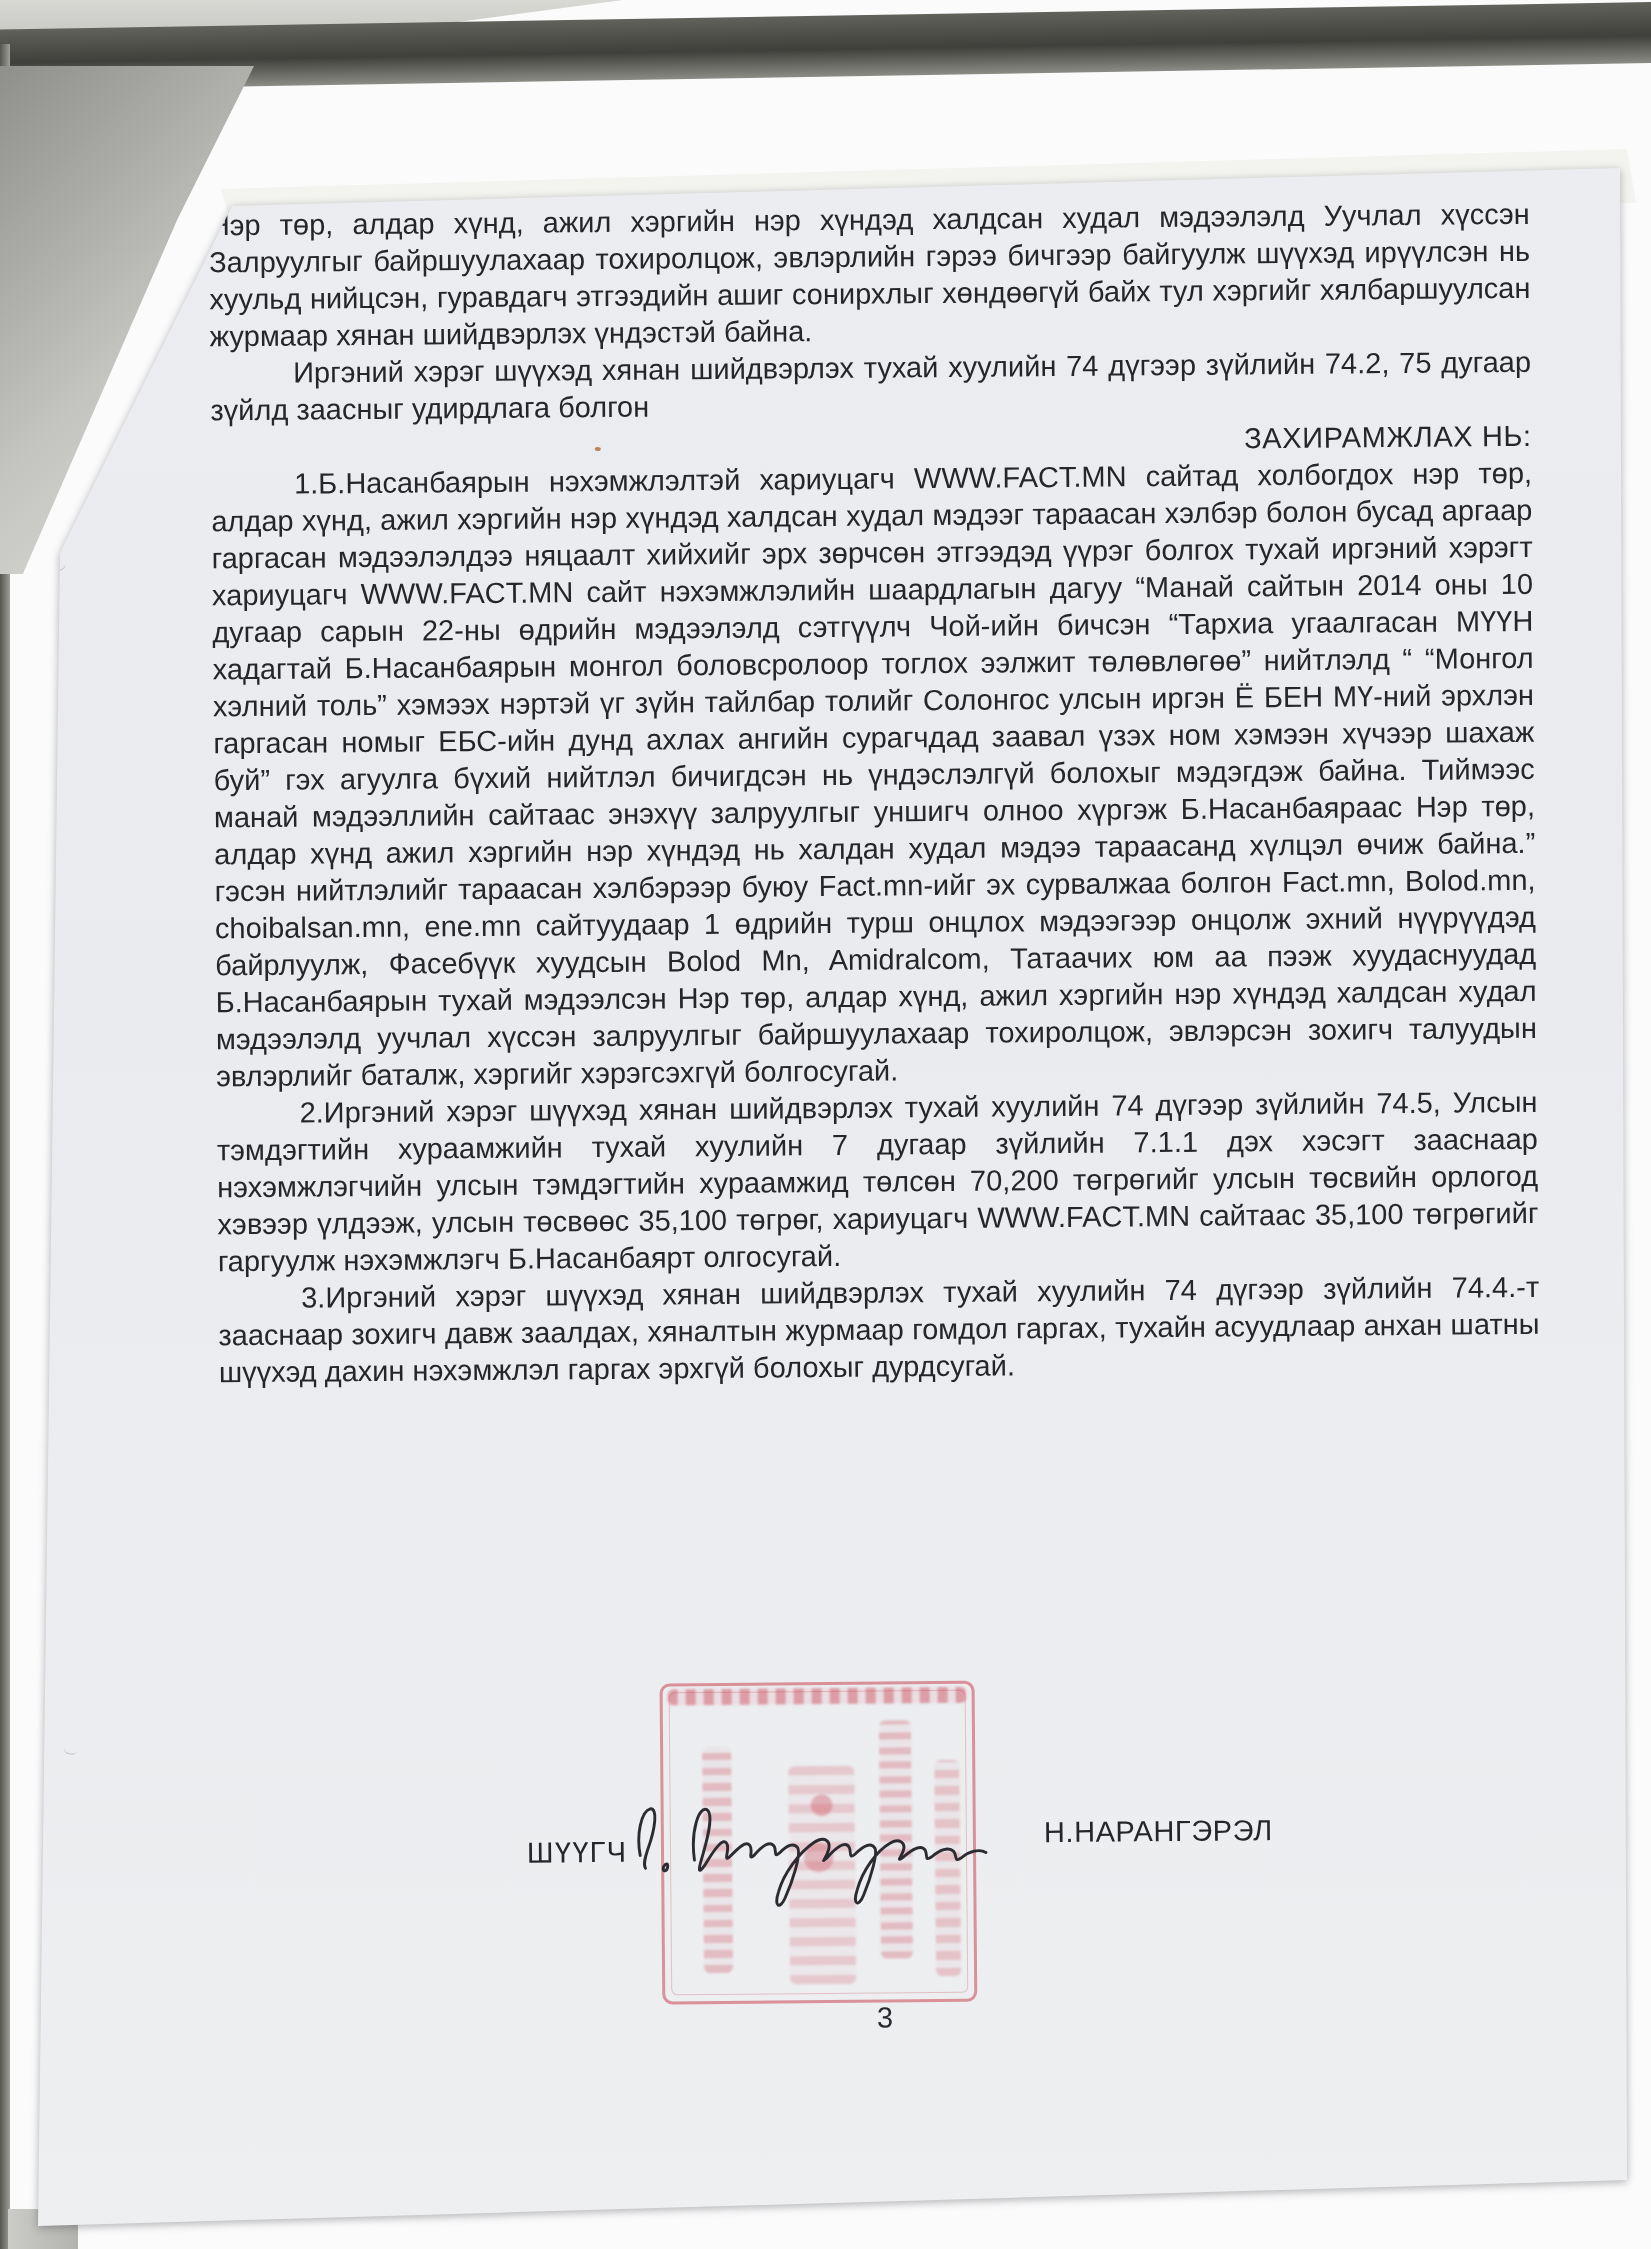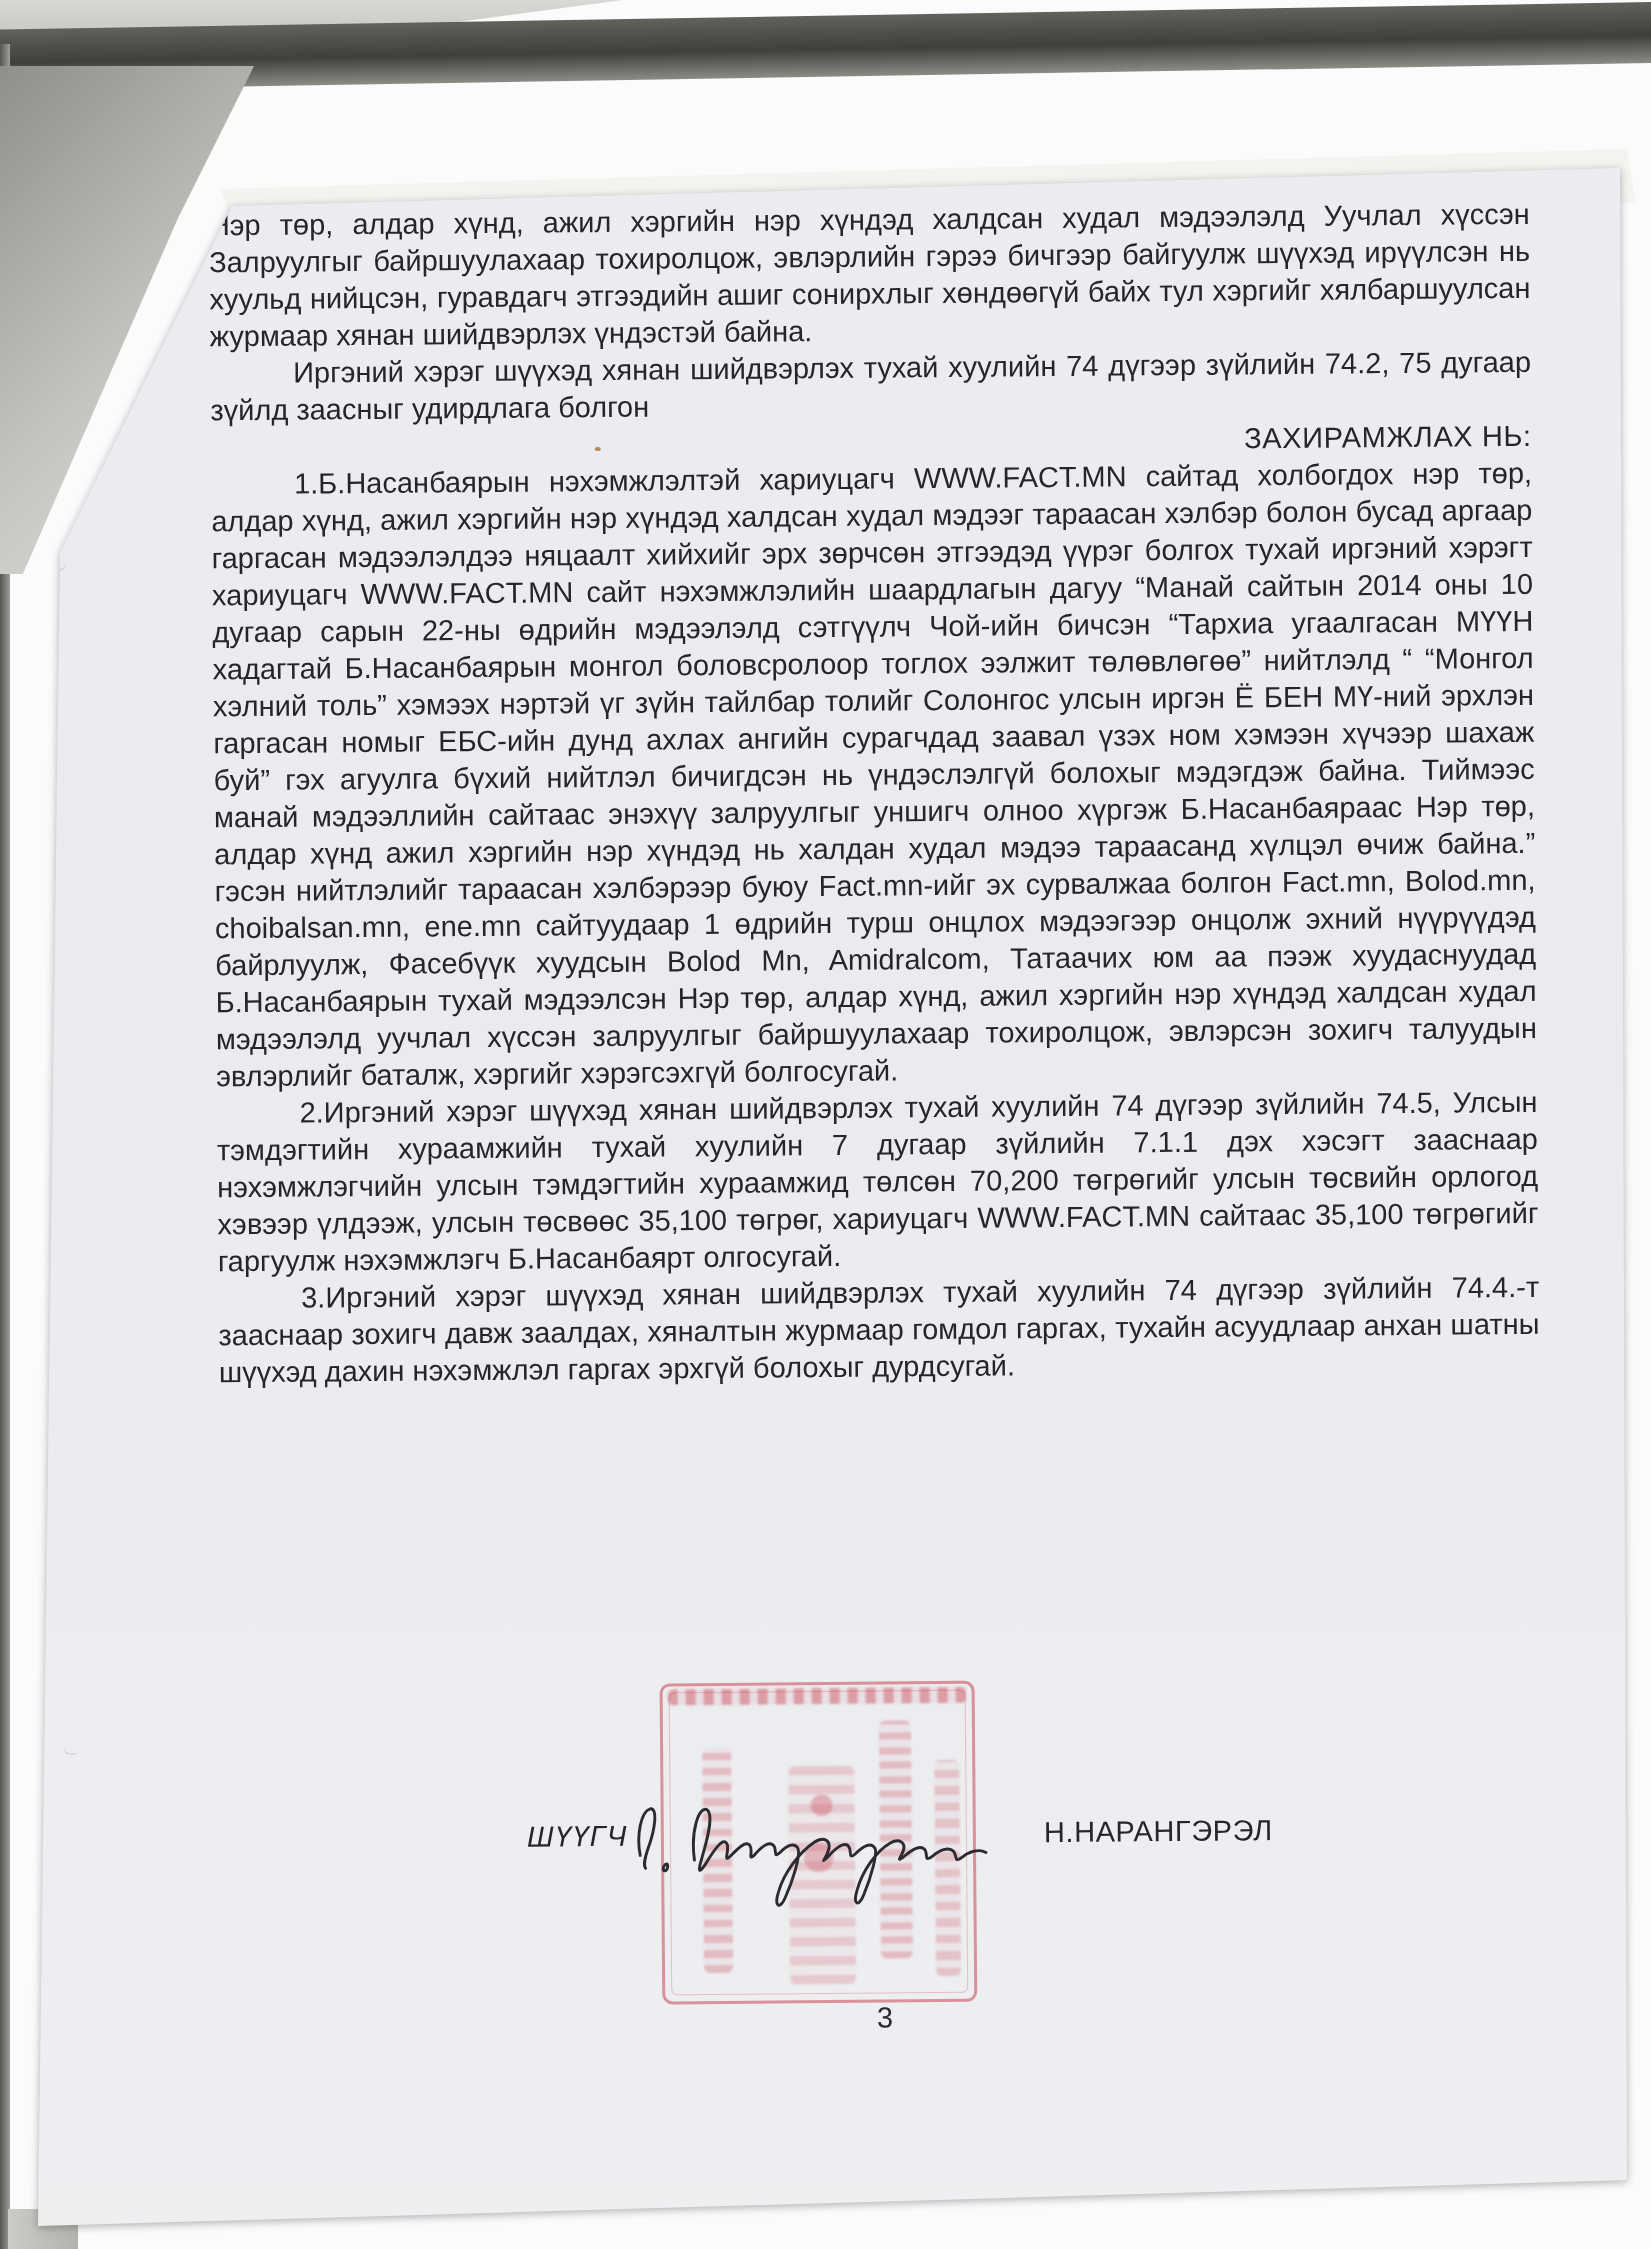--- a/index.html
+++ b/index.html
@@ -47,21 +47,21 @@
   .body-text{
     position:absolute;left:216px;top:202px;width:1321px;
     font-size:29px;line-height:37px;color:#26262a;text-align:justify;
   }
   .body-text p{margin:0;}
   .p-cont{margin-bottom:32px;}
   .p-basis{text-indent:83px;margin-bottom:5.1px;}
   .order-heading{text-align:right;margin-bottom:29px;letter-spacing:0.6px;}
   .ruling{text-indent:83px;margin-bottom:36px;}
   .sig-row{position:absolute;left:216px;top:1818px;width:1321px;height:38px;font-size:29px;color:#26262a;}
-  .sig-role{position:absolute;left:304px;top:0;letter-spacing:1.3px;font-style:italic;}
+  .sig-role{position:absolute;left:304px;top:16px;letter-spacing:1.3px;}
   .sig-name{position:absolute;left:821px;top:0;letter-spacing:0.6px;}
   .page-num{position:absolute;left:216px;top:2002px;width:1321px;text-align:center;font-size:29px;color:#2a2a2e;}
   
   .stamp{
     position:absolute;left:654px;top:1682px;width:309px;height:315px;
     border:3.2px solid rgba(199,52,68,.5);border-radius:10.2px;
     z-index:3;
   }
   .stamp:before{
     content:"";position:absolute;inset:6.4px;border:1.9px solid rgba(199,52,68,.25);border-radius:6.4px;

